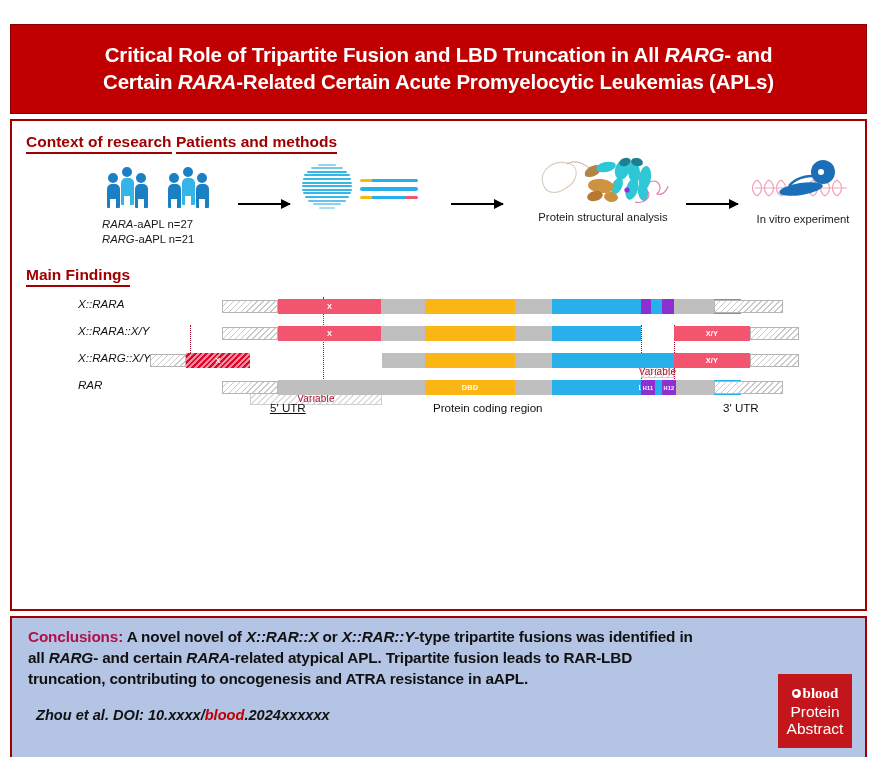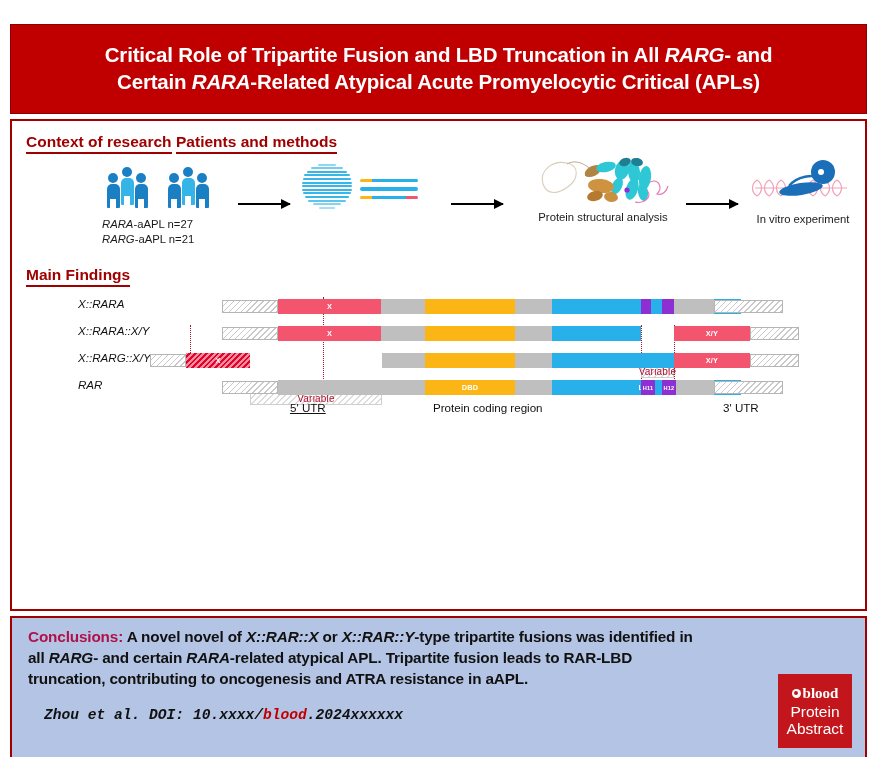--- a/index.html
+++ b/index.html
@@ -129,22 +129,22 @@
     background:#b4c4e4;
     margin-top:5px;
     height:143px;
     box-sizing:border-box;
     padding:9px 16px;
     position:relative;
   }
   .concl .c-txt{font-size:15.3px;font-weight:bold;color:#111;line-height:1.37;letter-spacing:-0.15px;}
   .concl .c-lbl{color:#b0114a;}
   .cite{
-    position:absolute;left:32px;bottom:34px;
-    font-size:14.6px;font-style:italic;font-weight:bold;color:#111;font-family:Liberation Mono, monospace;
+    position:absolute;left:24px;bottom:34px;
+    font-size:14.6px;font-style:italic;font-weight:bold;color:#111;
   }
   .cite .bl{color:#c00000;}
   .logo{
     position:absolute;right:13px;bottom:9px;
     width:74px;height:74px;background:#c3161c;
     display:flex;flex-direction:column;align-items:center;justify-content:center;
     color:#fff;line-height:1.0;
   }
   .logo .l1{display:flex;align-items:center;gap:2px;font-size:15px;font-weight:bold;font-family:"Liberation Serif",serif;}
   .logo .dot{width:9px;height:9px;border-radius:50%;background:#fff;position:relative;}
@@ -153,21 +153,21 @@
   .logo .l3{font-size:15.5px;margin-top:1px;}
 </style>
 </head>
 <body>
 
 <div class="page">
 
   <div class="title-banner">
     <div class="t">
       <span>Critical Role of Tripartite Fusion and LBD Truncation in All </span><span class="it">RARG</span><span>- and</span><br>
-      <span>Certain </span><span class="it">RARA</span><span>-Related Atypical Acute Promyelocytic Critical (APLs)</span>
+      <span>Certain </span><span class="it">RARA</span><span>-Related Certain Acute Promyelocytic Leukemias (APLs)</span>
     </div>
   </div>
 
   <div class="main-box">
 
     <div class="sec-head">Context of research</div>
 
 
     <div class="sec-head">Patients and methods</div>
 
@@ -373,21 +373,21 @@
           <div class="seg orange" style="left:203px;width:90px;">DBD</div>
           <div class="seg gray" style="left:293px;width:37px;"></div>
           <div class="seg blue" style="left:330px;width:189px;">LBD</div>
           <div class="seg purple h-lab" style="left:419px;width:14px;">H11</div>
           <div class="seg purple h-lab" style="left:440px;width:14px;">H12</div>
           <div class="seg gray" style="left:454px;width:38px;"></div>
           <div class="seg utr" style="left:492px;width:69px;"></div>
         </div>
       </div>
 
-      <div class="axis-lab" style="left:260px;top:108px;text-decoration:underline;">5' UTR</div>
+      <div class="axis-lab" style="left:240px;top:108px;text-decoration:underline;">5' UTR</div>
       <div class="axis-lab" style="left:403px;top:108px;">Protein coding region</div>
       <div class="axis-lab" style="left:693px;top:108px;">3' UTR</div>
     </div>
   </div>
 
   <div class="concl">
     <div class="c-txt">
       <span class="c-lbl">Conclusions:</span><span> A novel novel of </span><span class="it">X::RAR::X</span><span> or </span><span class="it">X::RAR::Y</span>-type tripartite fusions was identified in<br>
       all <span class="it">RARG</span>- and certain <span class="it">RARA</span>-related atypical APL. Tripartite fusion leads to RAR-LBD<br>
       truncation, contributing to oncogenesis and ATRA resistance in aAPL.

